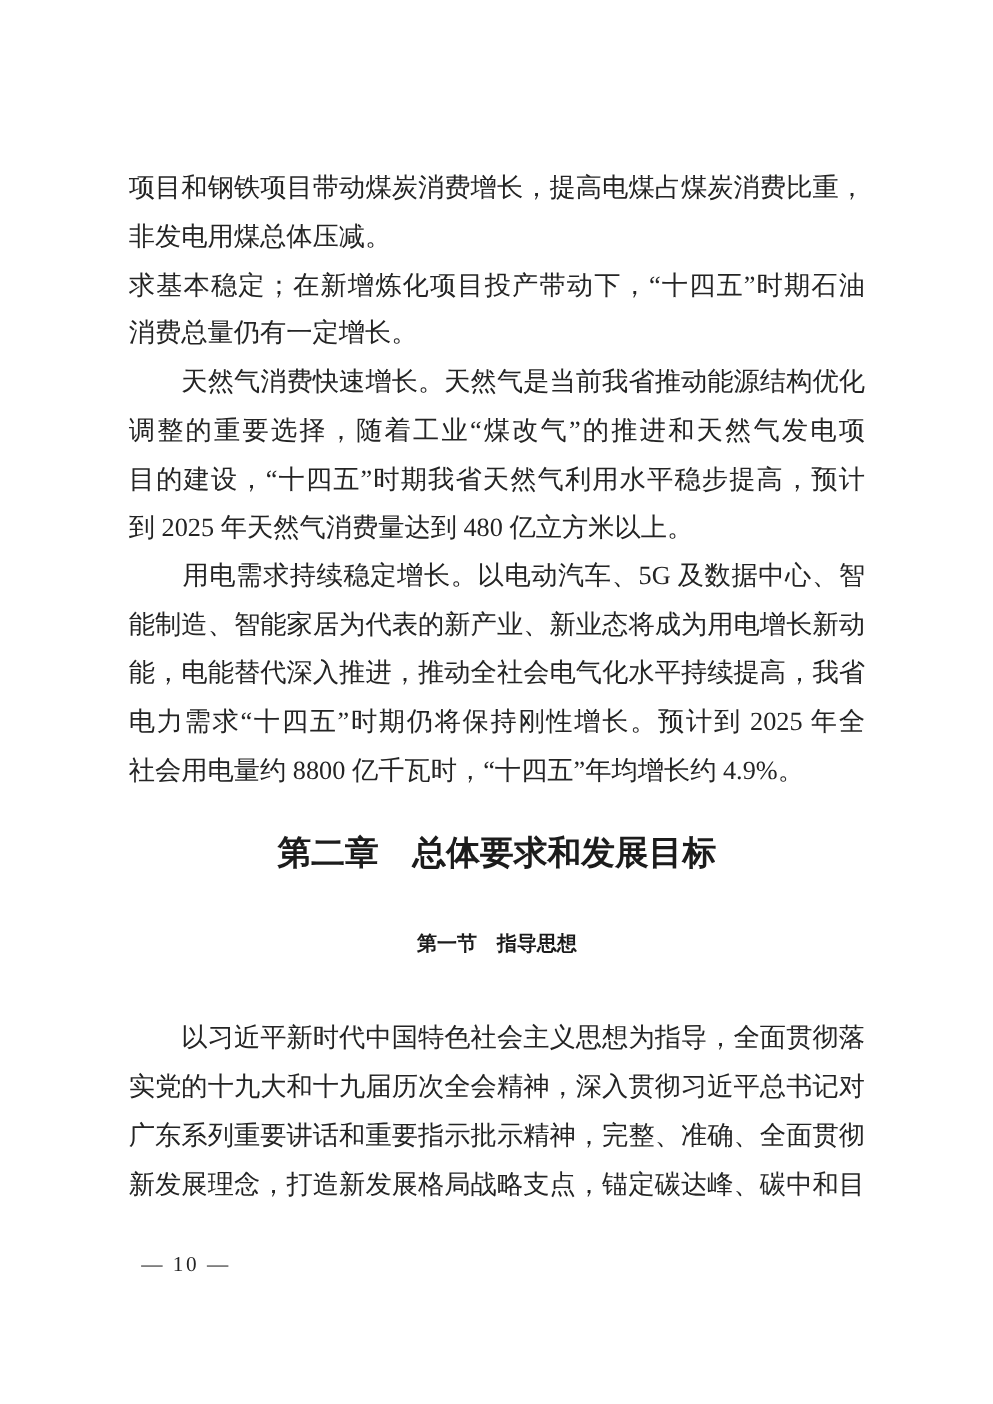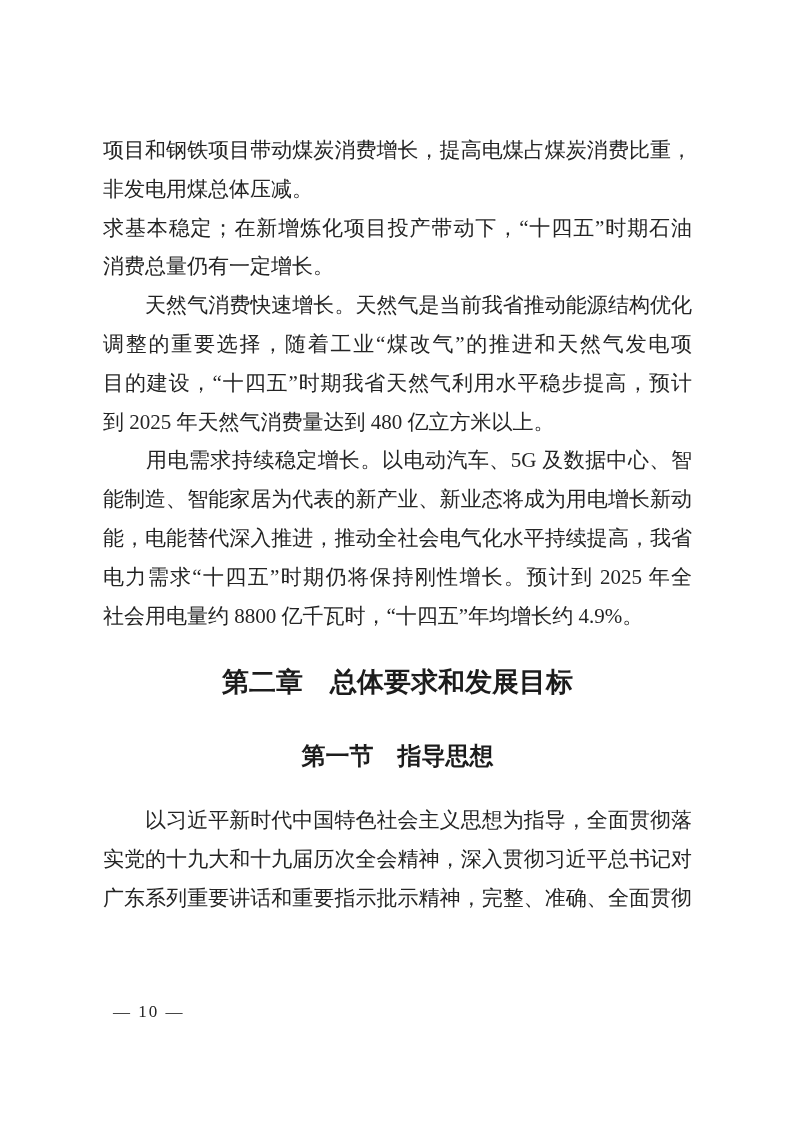--- a/index.html
+++ b/index.html
@@ -39,28 +39,28 @@
     font-size: 27px;
     line-height: 42px;
     font-weight: bold;
     text-align: center;
     color: #1c1c1c;
     font-family: "Liberation Serif", "DejaVu Serif", serif;
   }
   .section-heading {
     margin: 38px 0 0 0;
     padding: 0;
-    font-size: 24px;
+    font-size: 16px;
     line-height: 30px;
     font-weight: bold;
     text-align: center;
     color: #1c1c1c;
     font-family: "Liberation Sans", "DejaVu Sans", sans-serif;
   }
-  .para.after-heading { margin-top: 30px; }
+  .para.after-heading { margin-top: 40px; }
   .page-number {
     position: absolute;
     left: 113px;
     top: 1001px;
     font-size: 17px;
     line-height: 22px;
     color: #242424;
     letter-spacing: 2px;
   }
 </style>
@@ -96,18 +96,19 @@
     </div>
 
     <h1 class="chapter-heading">第二章　总体要求和发展目标</h1>
 
     <h2 class="section-heading">第一节　指导思想</h2>
 
     <div class="para after-heading">
       <div class="line">　　以习近平新时代中国特色社会主义思想为指导，全面贯彻落</div>
       <div class="line">实党的十九大和十九届历次全会精神，深入贯彻习近平总书记对</div>
       <div class="line">广东系列重要讲话和重要指示批示精神，完整、准确、全面贯彻</div>
+      <div class="line">新发展理念，打造新发展格局战略支点，锚定碳达峰、碳中和目</div>
     </div>
 
   </main>
 
   <footer class="page-number">— 10 —</footer>
 </div>
 
 </body></html>

